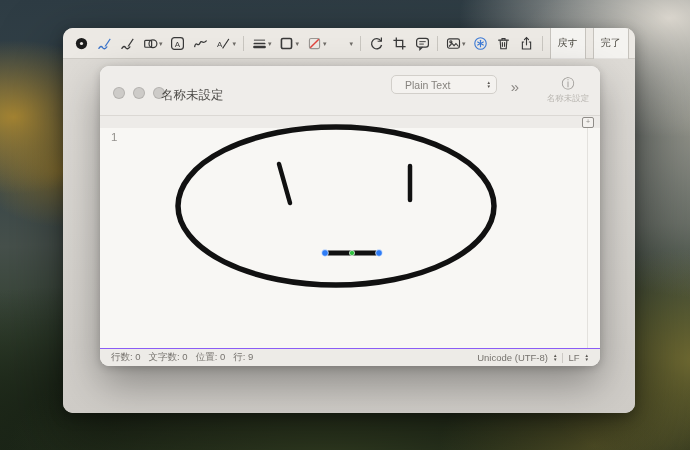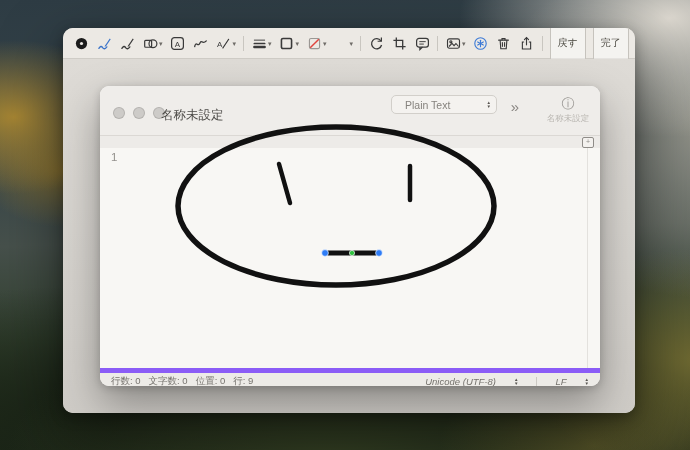--- a/index.html
+++ b/index.html
@@ -30,21 +30,21 @@
   .ti-chev{display:flex;align-items:center;gap:1px;flex:0 0 auto;}
   .chev{font-size:7px;color:#6e6b67;line-height:1;}
   .tb-div{width:1px;height:15px;background:#c9c6c0;flex:0 0 auto;}
   .aa-glyph{font-size:13px;color:#3a3a3a;line-height:1;letter-spacing:-.5px;margin-top:43px;}
   .tb-btn{border:1px solid #c6c3bd;border-radius:5px;background:rgba(255,255,255,.45);
     font-size:10px;color:#49473f;padding:14px 7px;line-height:1.2;white-space:nowrap;flex:0 0 auto;}
   .markup-content{position:relative;height:354px;
     background:linear-gradient(180deg,#dedbd6 0%,#d6d3ce 55%,#cfccc7 100%);}
 
   
-  .editor-window{position:absolute;left:37px;top:27px;width:500px;height:300px;
+  .editor-window{position:absolute;left:37px;top:7px;width:500px;height:300px;
     border-radius:9px;background:#f7f6f3;overflow:hidden;
     box-shadow:0 18px 42px rgba(0,0,0,.34),0 2px 9px rgba(0,0,0,.18);}
   .titlebar{position:relative;height:49px;background:#efedea;}
   .traffic{position:absolute;left:13px;top:21px;display:flex;gap:8px;}
   .traffic span{width:12px;height:12px;border-radius:50%;background:#cdcbc8;
     border:1px solid rgba(0,0,0,.12);box-sizing:border-box;}
   .win-title{position:absolute;left:61px;top:21px;font-size:12.5px;color:#4c4a47;}
   .tb-group{position:absolute;text-align:center;}
   .tb-sub{font-size:8.5px;color:#b9b6b1;margin-top:2px;white-space:nowrap;}
   .pin-group{left:206px;top:11px;width:68px;}
@@ -58,23 +58,23 @@
   .info-group{left:436px;top:10px;width:64px;}
   .info-glyph{font-size:13px;color:#9a9793;line-height:15px;}
   .titlebar-divider{height:1px;background:#dbd8d4;}
   .nav-band{position:relative;height:12px;background:#edebe8;}
   .split-btn{position:absolute;right:6px;top:1px;width:10px;height:9px;
     border:1px solid #8f8c88;border-radius:2px;font-size:7px;line-height:8px;color:#8f8c88;
     text-align:center;background:#f3f1ee;}
   .editor-body{position:relative;height:220px;background:#f8f7f4;}
   .line-number{position:absolute;left:11px;top:3px;font-size:11.5px;color:#94918d;}
   .scroll-line{position:absolute;right:12px;top:0;bottom:0;width:1px;background:#e3e1dd;}
-  .status-bar{height:17px;background:#edebe7;border-top:5px solid #8b5cf6;
+  .status-bar{height:17px;background:#edebe7;border-top:1px solid #8b5cf6;
     display:flex;align-items:center;padding:0 11px;font-size:9.5px;color:#76736e;gap:8px;}
-  .sb-right{margin-left:auto;display:flex;align-items:center;gap:18px;font-style:italic;}
+  .sb-right{margin-left:auto;display:flex;align-items:center;gap:5px;}
   .sb-div{width:1px;height:10px;background:#cuc;background:#ccc9c4;}
 
   
   .annotation-layer{position:absolute;inset:0;z-index:50;pointer-events:none;}
 </style>
 </head>
 <body>
 
 <div class="stage">
   <div class="wallpaper"></div>

